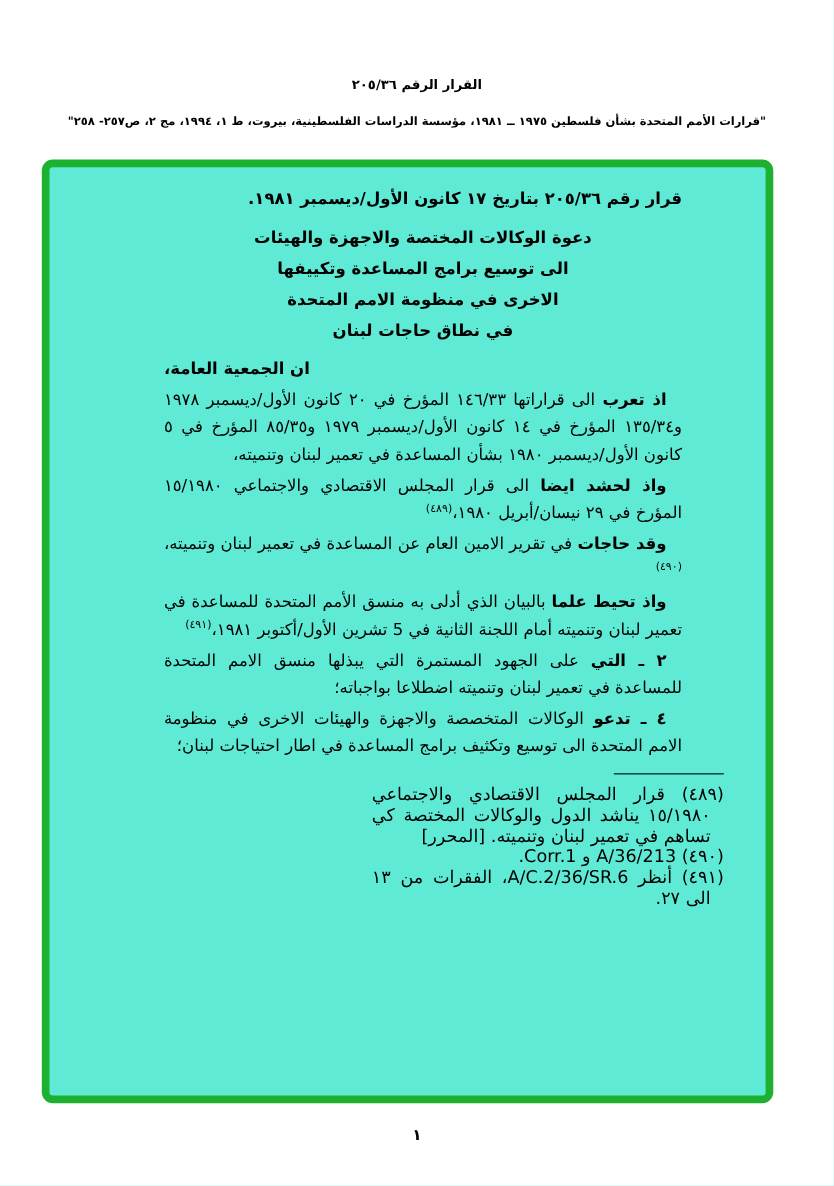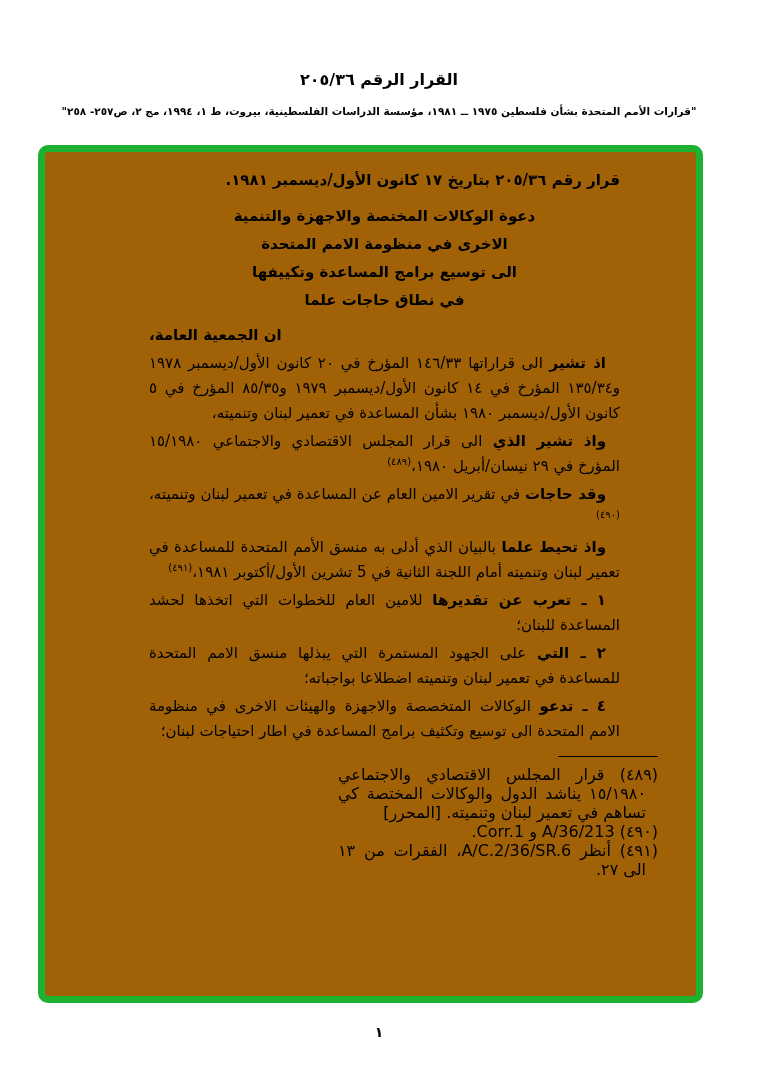--- a/index.html
+++ b/index.html
@@ -2,30 +2,30 @@
 <html lang="ar" dir="rtl"><head>
 <meta charset="utf-8">
 <style>
   html,body{margin:0;padding:0;}
   body{
     width:758px;height:1078px;position:relative;background:#ffffff;
     font-family:"DejaVu Sans",sans-serif;color:#000;direction:rtl;overflow:hidden;
   }
   .doc-title{
     position:absolute;top:70px;left:0;right:0;margin:0;
-    text-align:center;font-size:16px;font-weight:bold;letter-spacing:0;
+    text-align:center;font-size:12px;font-weight:bold;letter-spacing:0;
   }
   .source-line{
     position:absolute;top:105px;left:0;right:0;
     text-align:center;font-size:10.5px;font-weight:bold;white-space:nowrap;
   }
   .green-box{
     position:absolute;left:38px;top:145px;width:665px;height:858px;
     border:7px solid #1db12f;border-radius:10px;box-sizing:border-box;
-    background:#a16207;
+    background:#5eead4;
   }
   .content{
     height:100%;box-sizing:border-box;overflow:hidden;
     padding:16px 76px 0 104px;
     font-size:15px;line-height:25px;text-align:justify;
   }
   .ref-line{
     margin:0 0 9px;font-weight:bold;text-align:right;white-space:nowrap;
   }
   .heading{
@@ -58,34 +58,33 @@
 <body>
 
 <h1 class="doc-title">القرار الرقم ٢٠٥/٣٦</h1>
 
 <div class="source-line">"قرارات الأمم المتحدة بشأن فلسطين ١٩٧٥ ــ ١٩٨١، مؤسسة الدراسات الفلسطينية، بيروت، ط ١، ١٩٩٤، مج ٢، ص٢٥٧- ٢٥٨"</div>
 
 <div class="green-box">
   <div class="content">
     <p class="ref-line">قرار رقم ٢٠٥/٣٦ بتاريخ ١٧ كانون الأول/ديسمبر ١٩٨١.</p>
     <div class="heading" id="heading">
-        <div class="heading-line">دعوة الوكالات المختصة والاجهزة والتنمية</div>
+        <div class="heading-line">دعوة الوكالات المختصة والاجهزة والهيئات</div>
+        <div class="heading-line">الى توسيع برامج المساعدة وتكييفها</div>
         <div class="heading-line">الاخرى في منظومة الامم المتحدة</div>
-        <div class="heading-line">الى توسيع برامج المساعدة وتكييفها</div>
-        <div class="heading-line">في نطاق حاجات علما</div>
+        <div class="heading-line">في نطاق حاجات لبنان</div>
       </div>
     <p class="opening">ان الجمعية العامة،</p>
     <div id="preamble">
-        <p class="para"><b class="lead">اذ تشير</b><span class="ptext"> الى قراراتها ١٤٦/٣٣ المؤرخ في ٢٠ كانون الأول/ديسمبر ١٩٧٨ و١٣٥/٣٤ المؤرخ في ١٤ كانون الأول/ديسمبر ١٩٧٩ و٨٥/٣٥ المؤرخ في ٥ كانون الأول/ديسمبر ١٩٨٠ بشأن المساعدة في تعمير لبنان وتنميته،</span></p>
-        <p class="para"><b class="lead">واذ تشير الذي</b><span class="ptext"> الى قرار المجلس الاقتصادي والاجتماعي ١٥/١٩٨٠ المؤرخ في ٢٩ نيسان/أبريل ١٩٨٠،</span><sup class="fn-ref">(٤٨٩)</sup></p>
+        <p class="para"><b class="lead">اذ تعرب</b><span class="ptext"> الى قراراتها ١٤٦/٣٣ المؤرخ في ٢٠ كانون الأول/ديسمبر ١٩٧٨ و١٣٥/٣٤ المؤرخ في ١٤ كانون الأول/ديسمبر ١٩٧٩ و٨٥/٣٥ المؤرخ في ٥ كانون الأول/ديسمبر ١٩٨٠ بشأن المساعدة في تعمير لبنان وتنميته،</span></p>
+        <p class="para"><b class="lead">واذ لحشد ايضا</b><span class="ptext"> الى قرار المجلس الاقتصادي والاجتماعي ١٥/١٩٨٠ المؤرخ في ٢٩ نيسان/أبريل ١٩٨٠،</span><sup class="fn-ref">(٤٨٩)</sup></p>
         <p class="para"><b class="lead">وقد حاجات</b><span class="ptext"> في تقرير الامين العام عن المساعدة في تعمير لبنان وتنميته،</span><sup class="fn-ref">(٤٩٠)</sup></p>
         <p class="para"><b class="lead">واذ تحيط علما</b><span class="ptext"> بالبيان الذي أدلى به منسق الأمم المتحدة للمساعدة في تعمير لبنان وتنميته أمام اللجنة الثانية في 5 تشرين الأول/أكتوبر ١٩٨١،</span><sup class="fn-ref">(٤٩١)</sup></p>
       </div>
     <div id="operative">
-        <p class="para"><span class="num">١ ـ </span><b class="lead">تعرب عن تقديرها</b><span class="ptext"> للامين العام للخطوات التي اتخذها لحشد المساعدة للبنان؛</span></p>
         <p class="para"><span class="num">٢ ـ </span><b class="lead">التي</b><span class="ptext"> على الجهود المستمرة التي يبذلها منسق الامم المتحدة للمساعدة في تعمير لبنان وتنميته اضطلاعا بواجباته؛</span></p>
         <p class="para"><span class="num">٤ ـ </span><b class="lead">تدعو</b><span class="ptext"> الوكالات المتخصصة والاجهزة والهيئات الاخرى في منظومة الامم المتحدة الى توسيع وتكثيف برامج المساعدة في اطار احتياجات لبنان؛</span></p>
       </div>
     <div class="fn-block">
       <div class="fn-rule"></div>
       <div id="footnotes">
           <p class="footnote"><span class="fn-marker">(٤٨٩) </span><span class="fn-text">قرار المجلس الاقتصادي والاجتماعي ١٥/١٩٨٠ يناشد الدول والوكالات المختصة كي تساهم في تعمير لبنان وتنميته. [المحرر]</span></p>
           <p class="footnote"><span class="fn-marker">(٤٩٠) </span><span class="fn-text">A/36/213 و Corr.1.</span></p>
           <p class="footnote"><span class="fn-marker">(٤٩١) </span><span class="fn-text">أنظر A/C.2/36/SR.6، الفقرات من ١٣ الى ٢٧.</span></p>
         </div>

